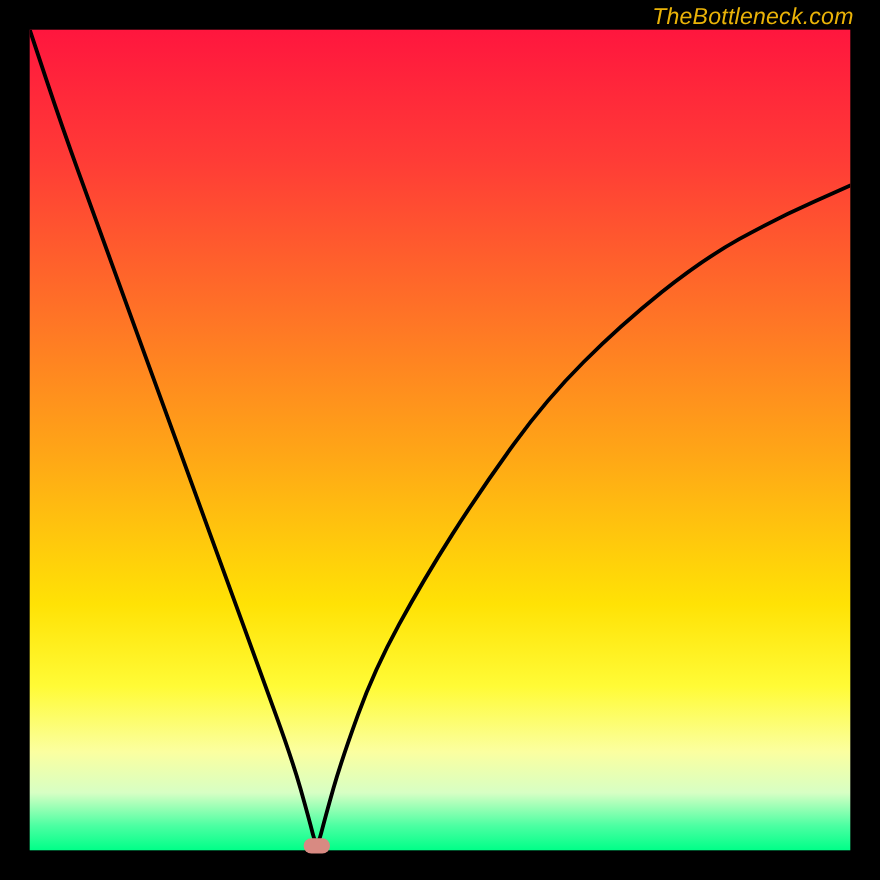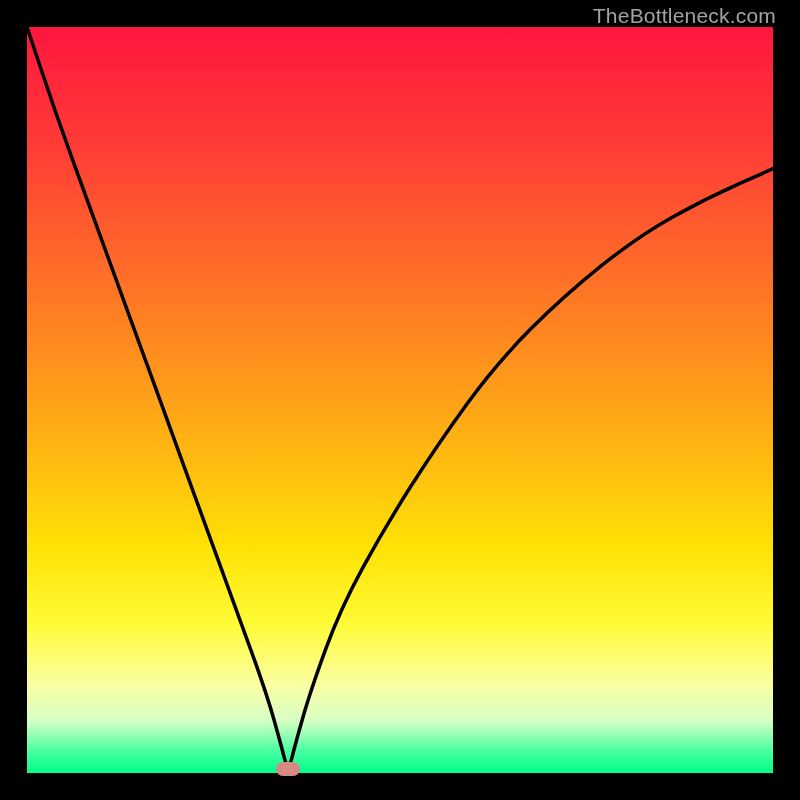--- a/index.html
+++ b/index.html
@@ -14,25 +14,26 @@
   .stage {
     position: relative;
     width: 800px;
     height: 800px;
     background: #000;
   }
   .watermark {
     position: absolute;
     top: 4px;
     right: 24px;
-    color: #a3a3a3;
+    color: #eab308;
     font-size: 21px;
     font-weight: 500;
     letter-spacing: 0.2px;
     z-index: 10;
+    font-style: italic;
   }
   .plot-frame {
     position: absolute;
     left: 27px;
     top: 27px;
     width: 746px;
     height: 746px;
     background: #000;
   }
   .gradient {

